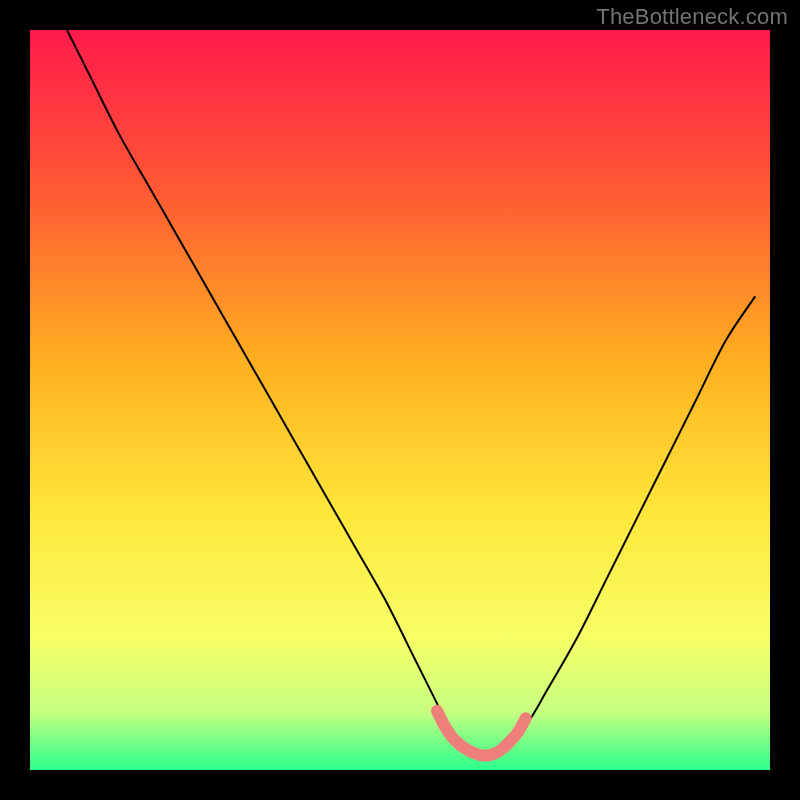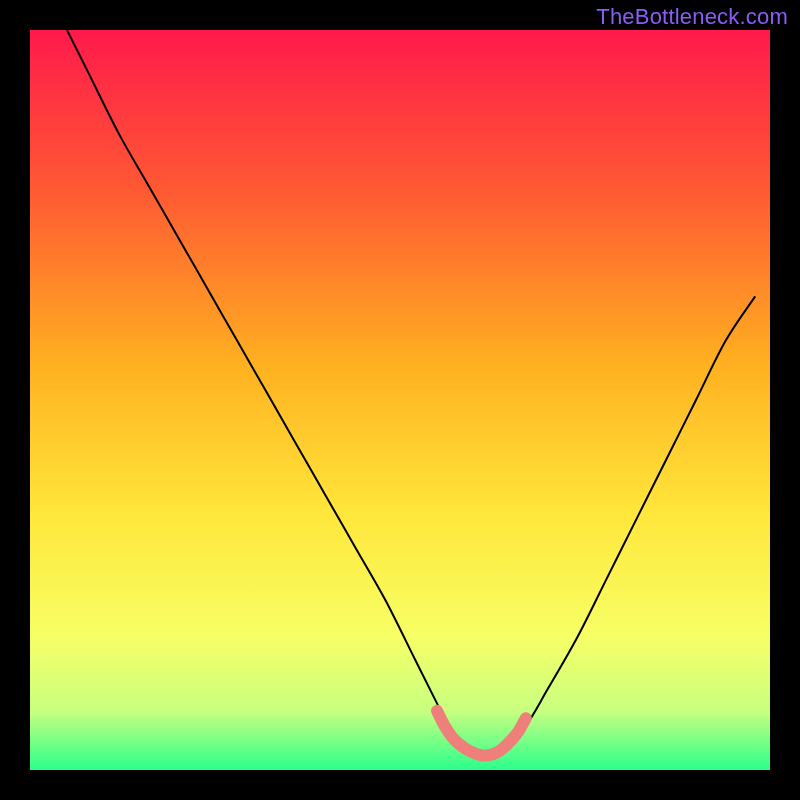--- a/index.html
+++ b/index.html
@@ -14,21 +14,21 @@
   .frame {
     position: relative;
     width: 800px;
     height: 800px;
     background: #000;
   }
   .watermark {
     position: absolute;
     top: 4px;
     right: 12px;
-    color: #8b5cf6;
+    color: #737373;
     font-size: 22px;
     font-weight: 500;
     letter-spacing: 0.2px;
     z-index: 10;
   }
   .plot {
     position: absolute;
     left: 30px;
     top: 30px;
     width: 740px;

